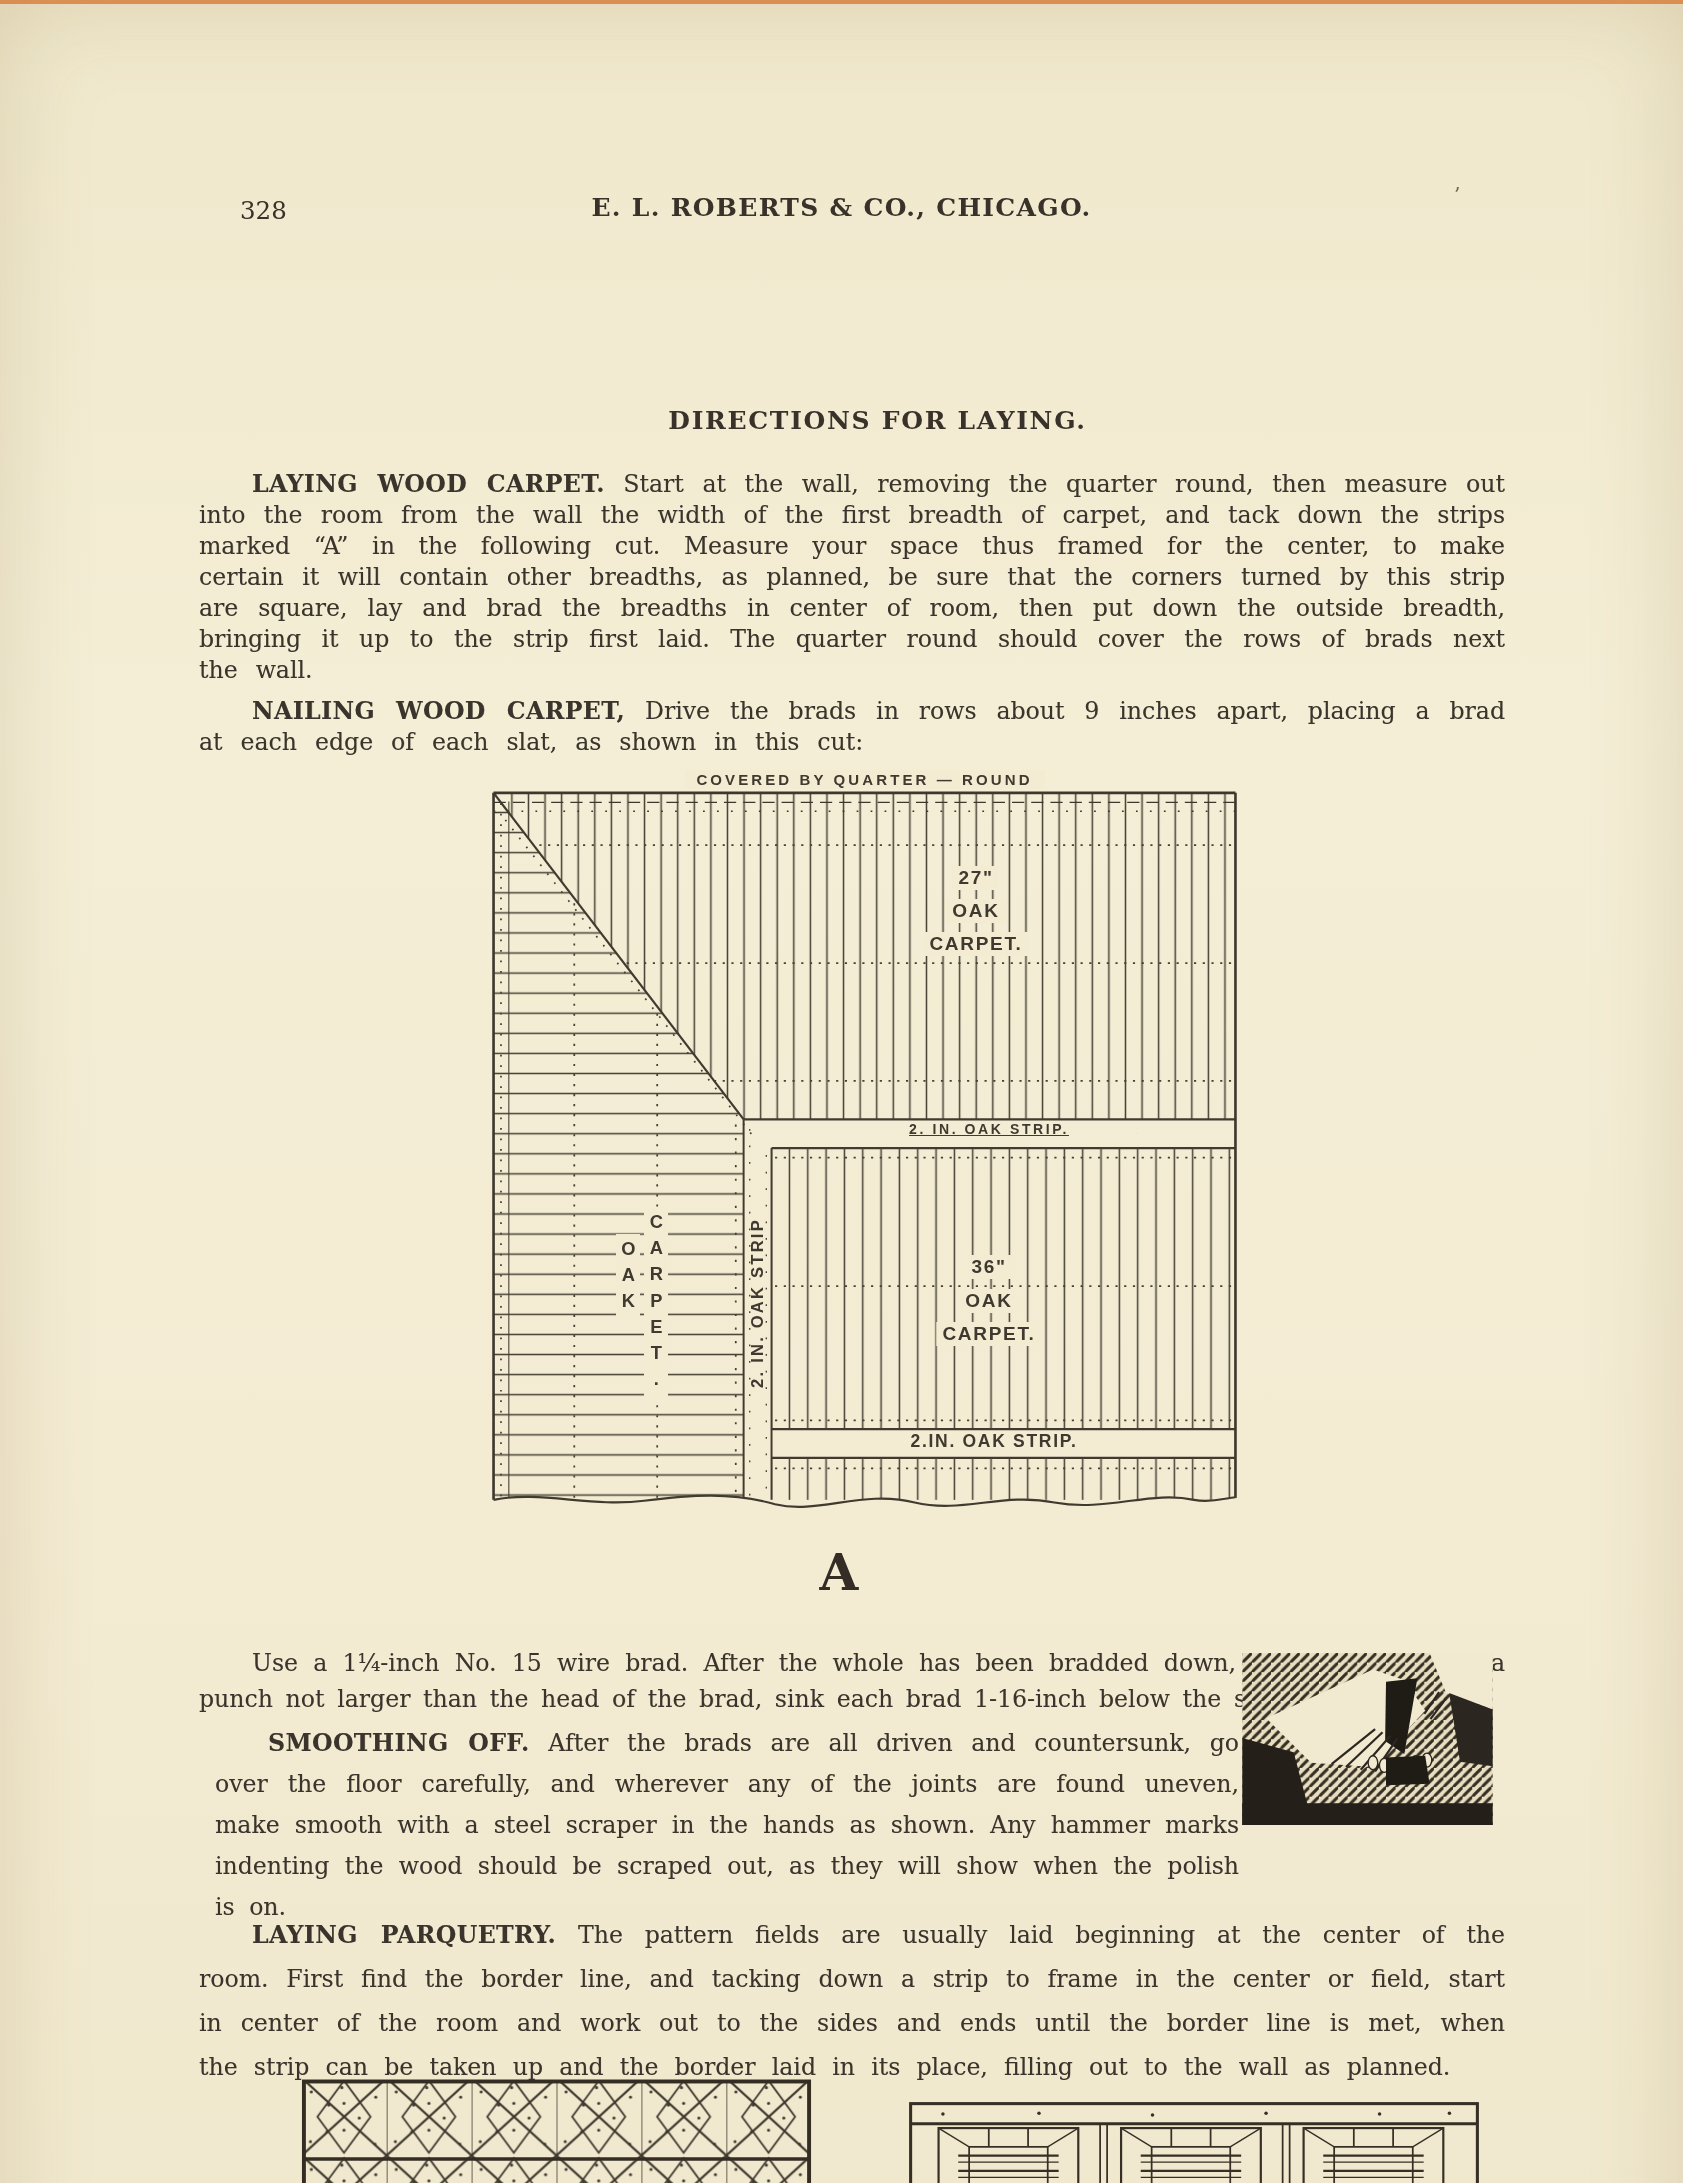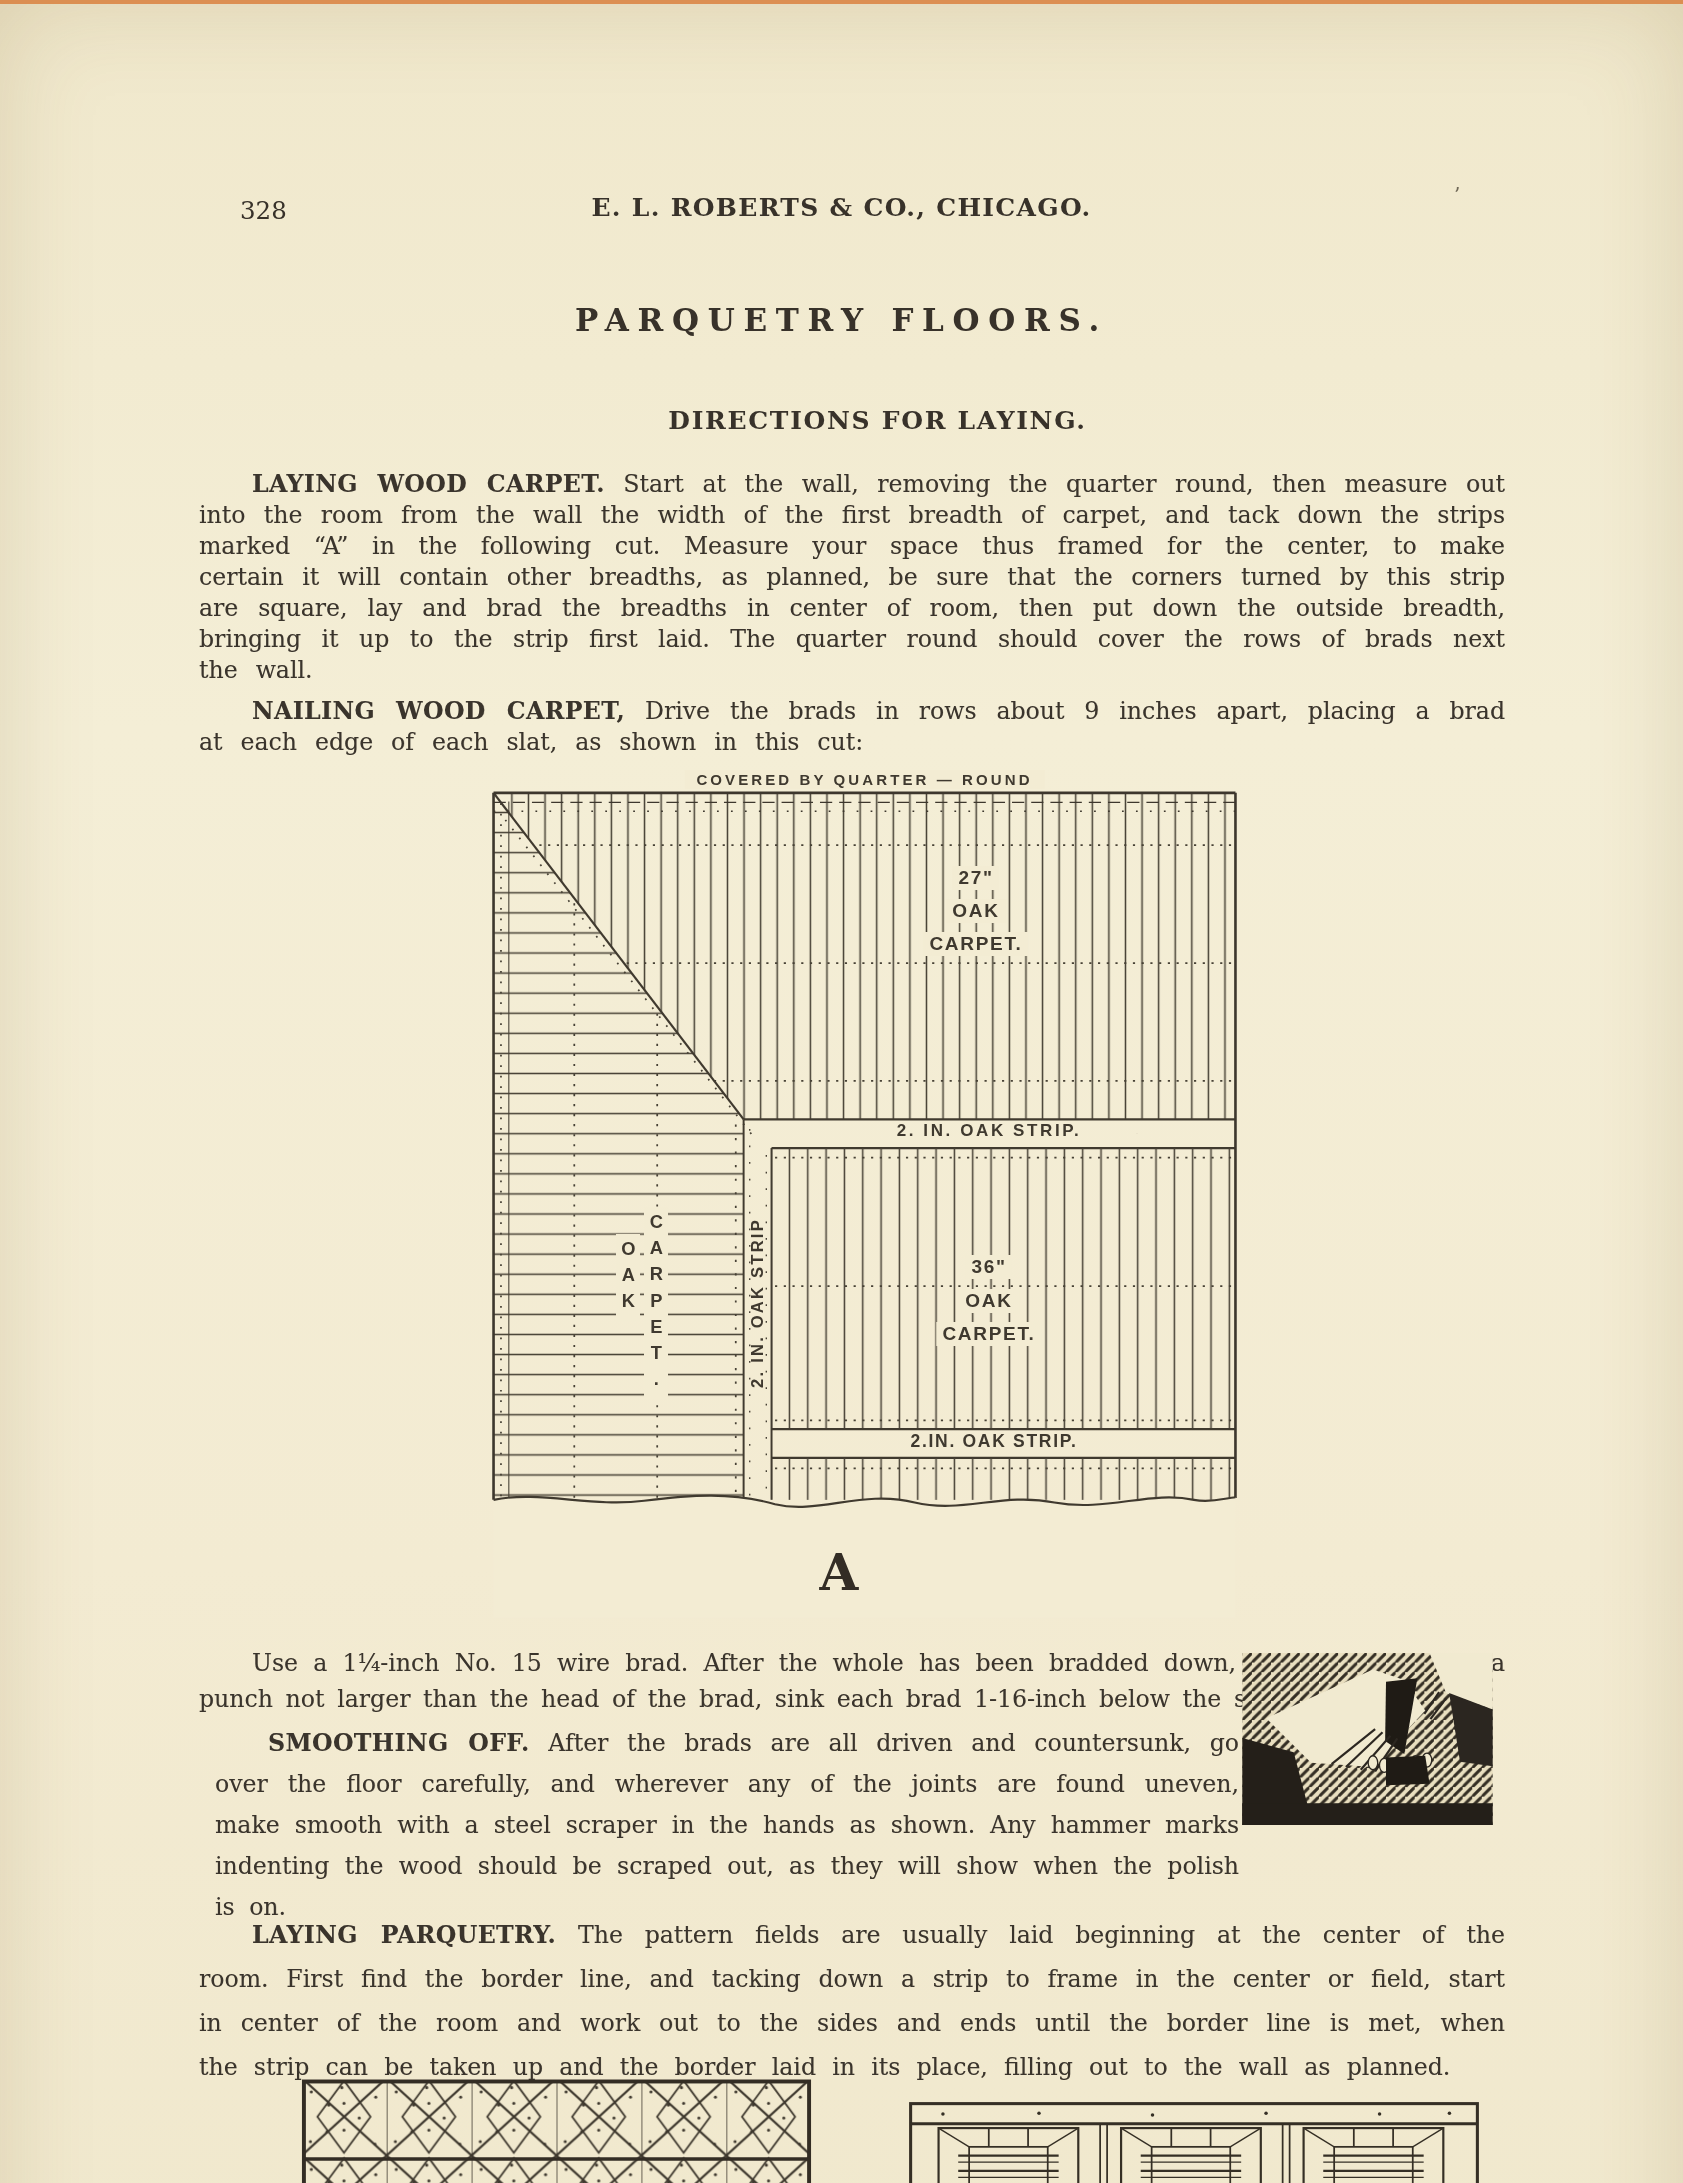--- a/index.html
+++ b/index.html
@@ -28,21 +28,21 @@
   .p4{left:199px;top:1699px;width:1024px;word-spacing:7px;line-height:41px;margin-left:16px;}
   .p5{left:199px;top:1889px;width:1306px;word-spacing:8.7px;line-height:44px;}
 
   .diagram{position:absolute;left:487px;top:762px;width:755px;height:856px;}
   .diagram svg{position:absolute;left:0;top:0;}
   .dlabel{
     position:absolute;font-family:"Liberation Sans","DejaVu Sans",sans-serif;
     font-weight:bold;color:#3f392f;background:#f3ecd3;white-space:nowrap;
   }
   .d-top{left:50%;top:8px;transform:translateX(-50%);font-size:15px;letter-spacing:3.1px;padding:0.9px 12.2px;}
-  .d-mid{left:502px;top:359px;transform:translateX(-50%);font-size:17px;letter-spacing:2.6px;background:transparent;}
+  .d-mid{left:502px;top:359px;transform:translateX(-50%);font-size:14px;letter-spacing:2.6px;background:transparent;text-decoration:underline;}
   .d-bot{left:507px;top:669px;transform:translateX(-50%);font-size:17.5px;letter-spacing:1.7px;background:transparent;}
   .d-vert{left:271px;top:541px;transform:translate(-50%,-50%) rotate(-90deg);font-size:16.6px;letter-spacing:2.2px;background:transparent;}
   .d-c{transform:translateX(-50%);font-size:19px;letter-spacing:1.7px;padding:0.9px 6.1px;text-align:center;}
   .d-stack{writing-mode:vertical-rl;text-orientation:upright;font-size:18.3px;letter-spacing:5.2px;padding:4.4px 0.9px;}
   .d-marker{left:352px;top:781px;transform:translateX(-50%);font-family:"DejaVu Serif",serif;font-size:50px;font-weight:bold;background:transparent;color:#332d25;}
 
   .figure{position:absolute;}
   .fig-left{left:301px;top:2078px;width:511px;height:162px;}
   .fig-right{left:908px;top:2101px;width:572px;height:131px;}
   .illus{left:1242px;top:1653px;width:251px;height:172px;}
@@ -50,21 +50,20 @@
 </head>
 <body>
 
 <div class="page">
   <div class="top-edge"></div>
 
   <div class="txt page-number">328</div>
   <div class="txt running-header">E. L. ROBERTS &amp; CO., CHICAGO.</div>
   <div class="txt stray-mark">’</div>
 
-  <div class="txt doc-title">PARQUETRY FLOORS.</div>
   <div class="txt section-heading">DIRECTIONS FOR LAYING.</div>
 
   <p class="para p1"><b>LAYING WOOD CARPET.</b> <span>Start at the wall, removing the quarter round, then measure out into the room from the wall the width of the first breadth of carpet, and tack down the strips marked “A” in the following cut. Measure your space thus framed for the center, to make certain it will contain other breadths, as planned, be sure that the corners turned by this strip are square, lay and brad the breadths in center of room, then put down the outside breadth, bringing it up to the strip first laid. The quarter round should cover the rows of brads next the wall.</span></p>
 
   <p class="para p2"><b>NAILING WOOD CARPET,</b> <span>Drive the brads in rows about 9 inches apart, placing a brad at each edge of each slat, as shown in this cut:</span></p>
 
   <div class="diagram">
     <svg width="755" height="856" viewBox="0 0 1730 1960">
       <defs>
         <pattern id="vs38" width="38" height="14" patternUnits="userSpaceOnUse">

